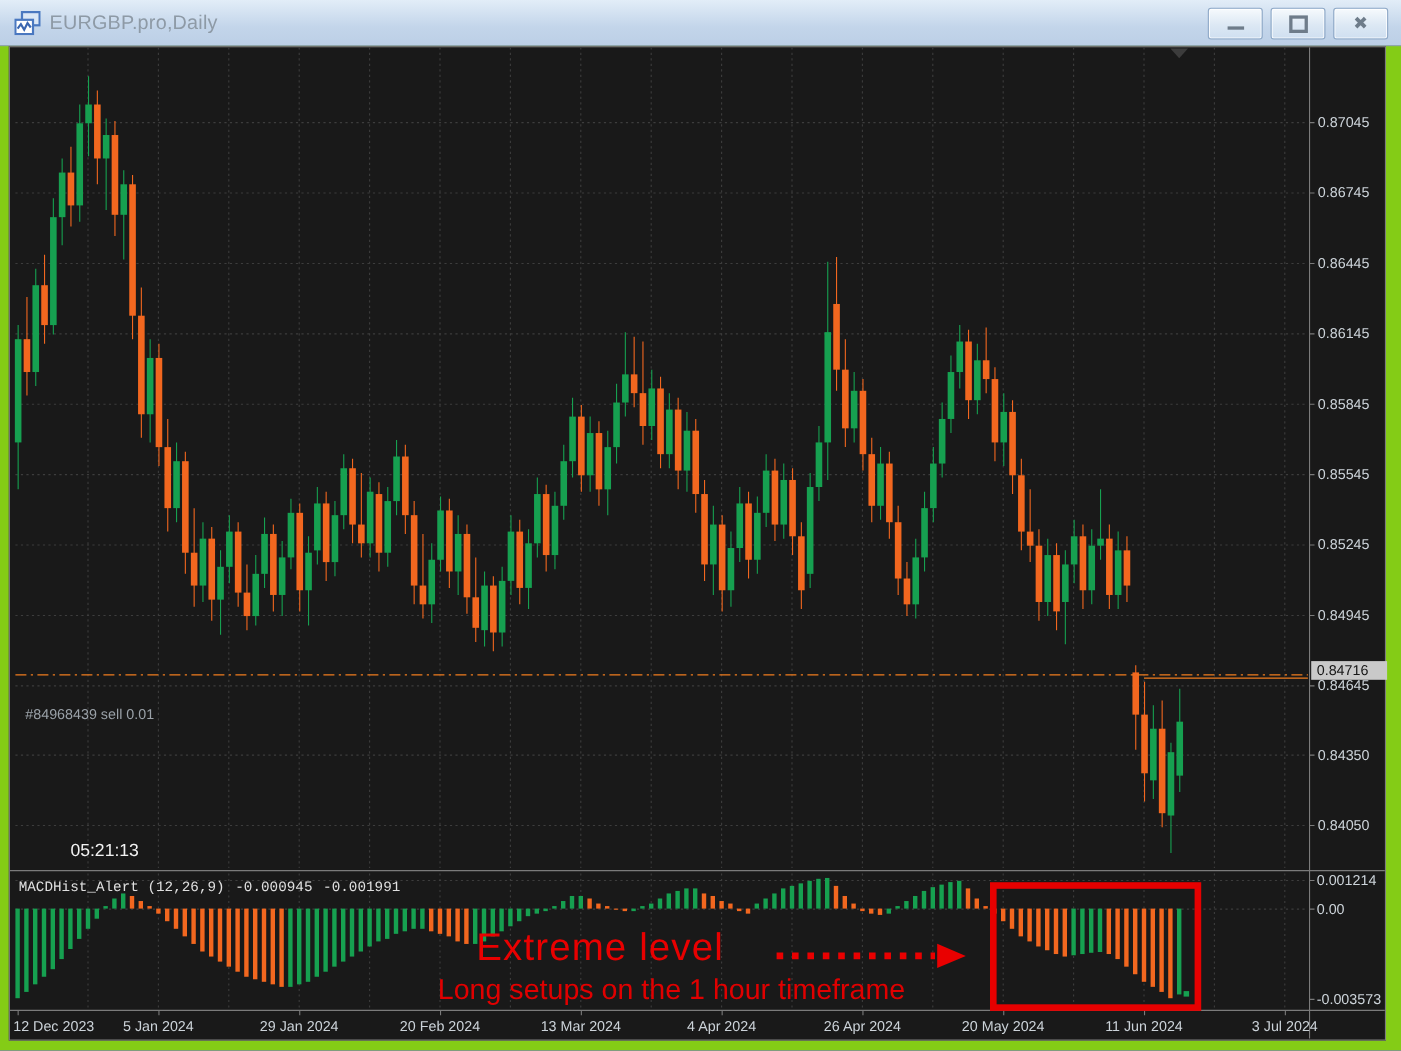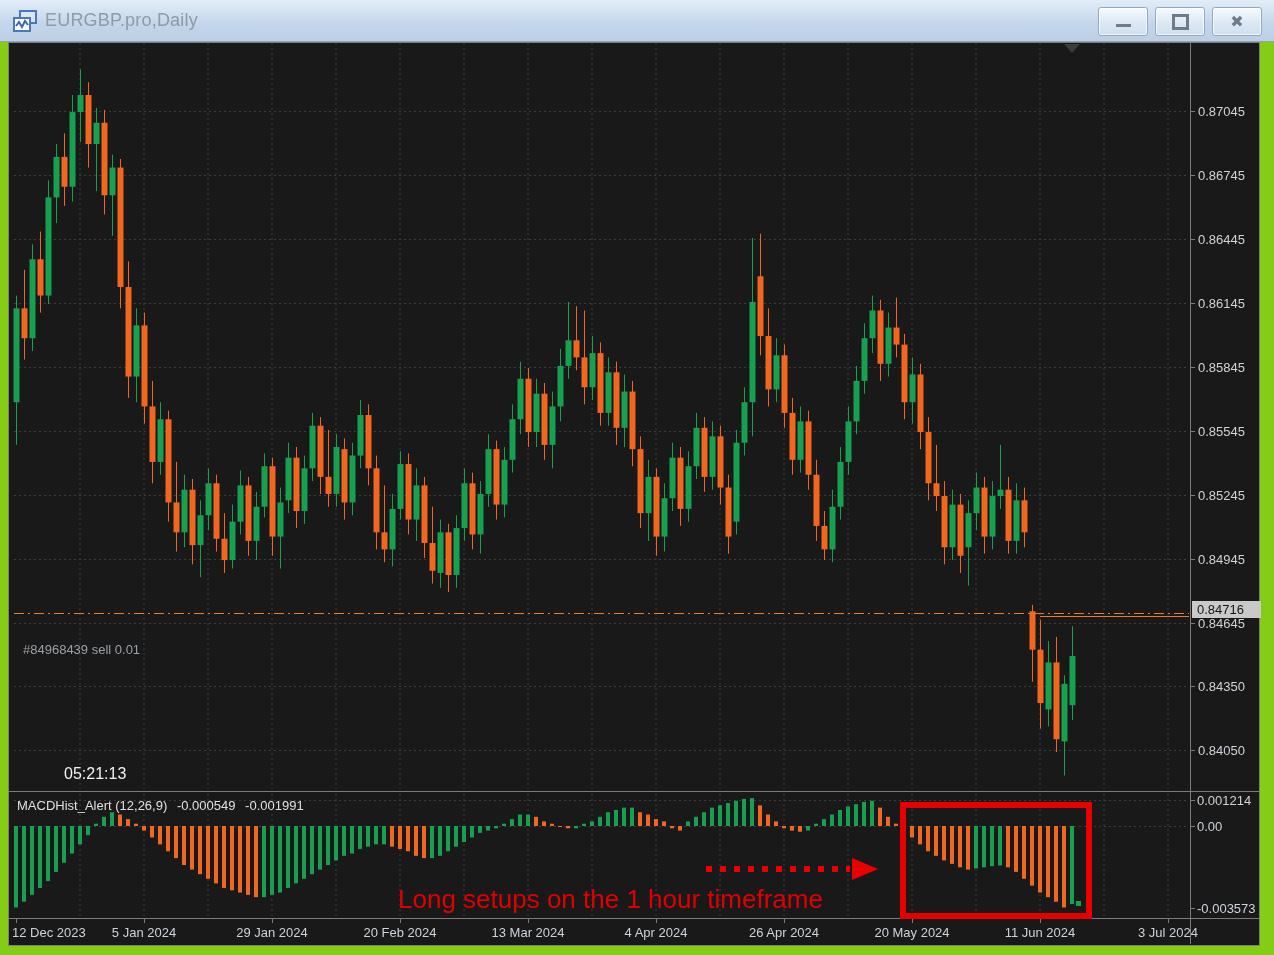--- a/index.html
+++ b/index.html
@@ -22,21 +22,21 @@
   
   #client{position:absolute;left:8px;top:42px;width:1252px;height:904px;
           background:#191919;border:1px solid #7e7e7e;box-sizing:border-box;}
   #chart-svg{position:absolute;left:0;top:0;}
   .overlay{position:absolute;color:#dcdcdc;white-space:nowrap;}
   #quote-header{left:8px;top:8px;font-size:14px;color:#e4e4e4;}
   #quote-header span{margin-right:5px;}
   #clock{left:8px;top:722px;font-size:16px;color:#f2f2f2;margin-left:47px;}
   #position-label{left:14px;top:553px;font-size:13px;color:#9aa1a8;margin-top:46px;}
   #macd-header{left:8px;top:755px;font-size:13px;color:#e0e0e0;}
-  #macd-header span{margin-right:6px;}
+  #macd-header span{margin-right:6px;font-family:Liberation Mono, monospace;}
   #price-badge{left:1183px;top:558px;width:69px;height:17px;background:#c9c9c9;
                color:#161616;font-size:13px;line-height:17px;padding-left:5px;box-sizing:border-box;}
   #anno-headline{left:424px;top:799px;font-size:35px;color:#e90000;letter-spacing:1px;}
   #anno-subtext{left:389px;top:841px;font-size:26px;color:#e00000;}
   svg text{font-family:"Liberation Sans","DejaVu Sans",sans-serif;}
 </style>
 </head>
 <body>
 
 <div id="root">
@@ -570,21 +570,22 @@
         <line x1="706" y1="869" x2="850" y2="869" stroke="#e90000" stroke-width="6" stroke-dasharray="6 8"></line>
         <polygon points="852,858 878,869 852,880" fill="#e90000"></polygon>
       </svg>
 
 
     <div class="overlay" id="position-label">#84968439 sell 0.01</div>
     <div class="overlay" id="clock">05:21:13</div>
 
     <div class="overlay" id="macd-header">
       <span>MACDHist_Alert (12,26,9)</span>
-      <span>-0.000549</span>
+      <span>-0.000945</span>
       <span>-0.001991</span>
     </div>
 
+    <div class="overlay" id="anno-headline">Extreme level</div>
     <div class="overlay" id="anno-subtext">Long setups on the 1 hour timeframe</div>
 
     <div class="overlay" id="price-badge">0.84716</div>
   </div>
 </div>
 
 </body></html>

